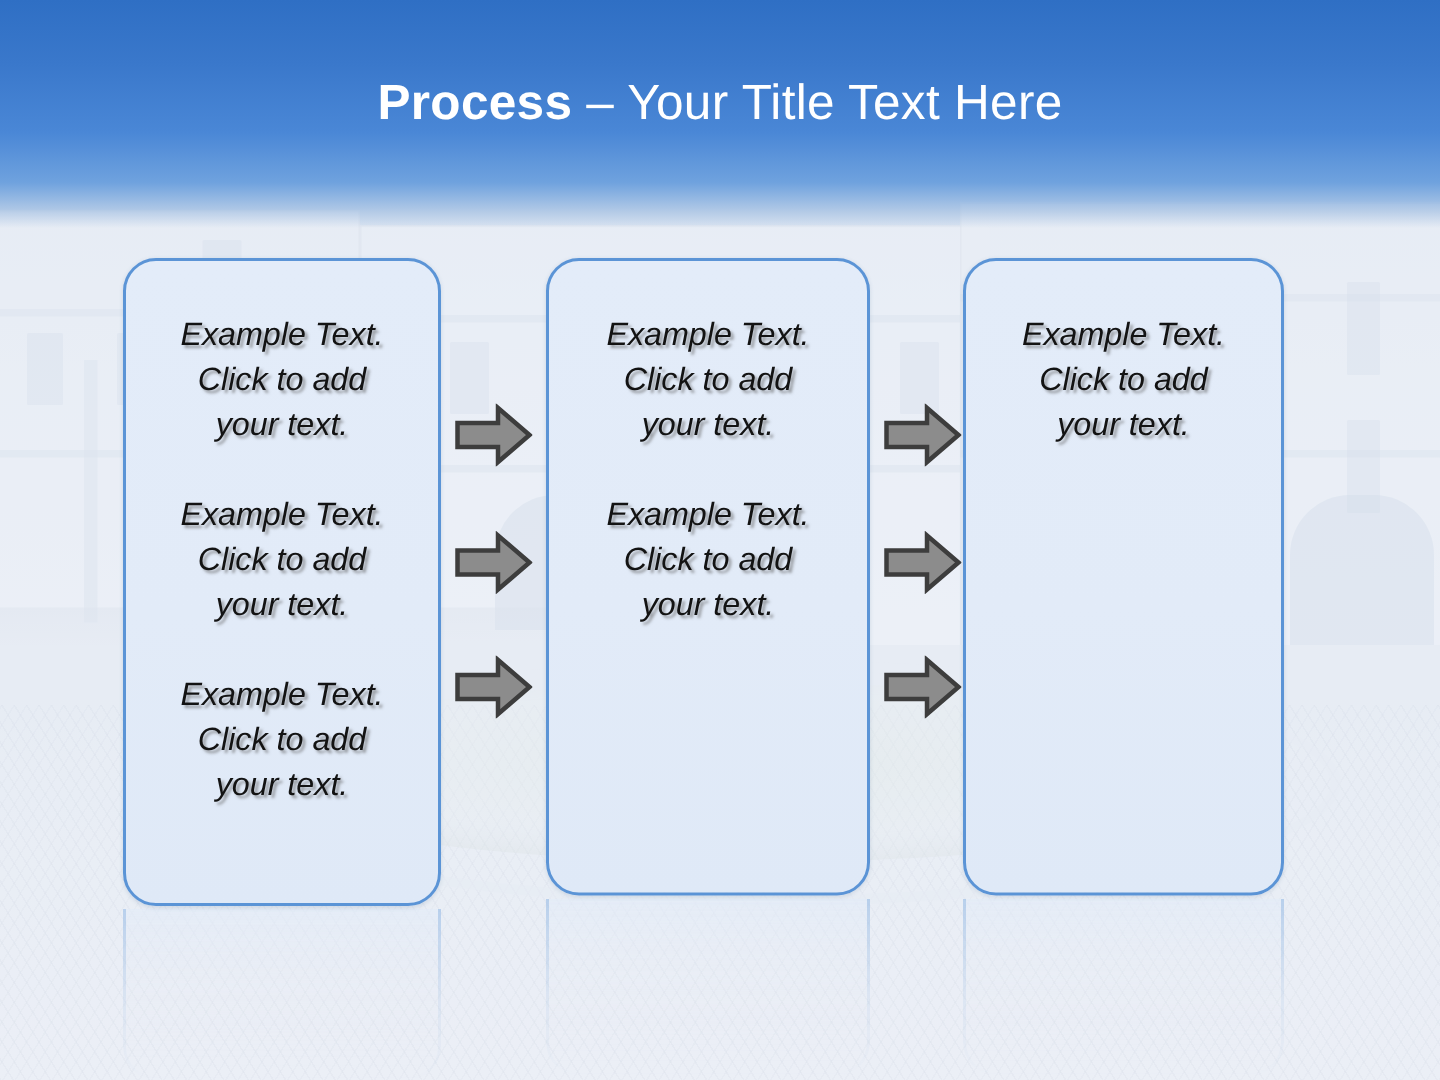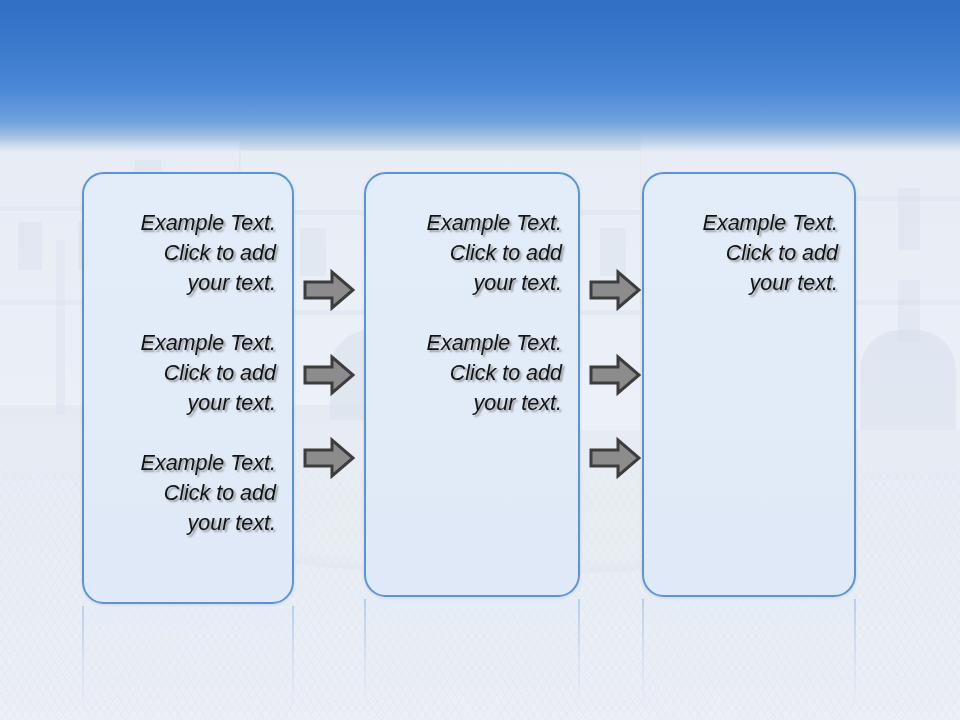--- a/index.html
+++ b/index.html
@@ -128,21 +128,21 @@
   .pbox {
     position: absolute;
     background: linear-gradient(to bottom, #e3ecf9 0%, #e2ebf8 55%, #dfe9f7 100%);
     border: 2px solid #5b94d6;
     border-radius: 22px;
     box-sizing: border-box;
     box-shadow: 0 1px 3px rgba(80,110,150,.18);
   }
   .pbox-body {
     padding: 34px 16px 0 16px;
-    text-align: right;
+    text-align: center;
   }
   .para {
     font-style: italic;
     font-weight: normal;
     font-size: 21.5px;
     line-height: 30px;
     color: #131313;
     text-shadow: 2px 2px 2px rgba(90,90,90,.55);
     margin: 0 0 30px 0;
     white-space: pre-line;
@@ -210,20 +210,21 @@
     <div class="road"></div>
     <div class="bg-ground"></div>
     <div class="bg-cobble"></div>
     <div class="fountain"></div>
     <div class="fountain-rim"></div>
 
     <div class="bg-wash"></div>
   </div>
 
   <div class="title-band"></div>
+  <div class="slide-title"><span class="t-strong">Process</span><span class="t-light"> – Your Title Text Here</span></div>
 
   <div id="reflection-layer">
       <div class="pbox-reflection" style="left: 82px; top: 606px; width: 212px; height: 114px;"></div>
       <div class="pbox-reflection" style="left: 364px; top: 599px; width: 216px; height: 118px;"></div>
       <div class="pbox-reflection" style="left: 642px; top: 599px; width: 214px; height: 118px;"></div>
     </div>
 
   <div id="box-layer">
       <div class="pbox" style="left: 82px; top: 172px; width: 212px; height: 432px;">
         <div class="pbox-body">

